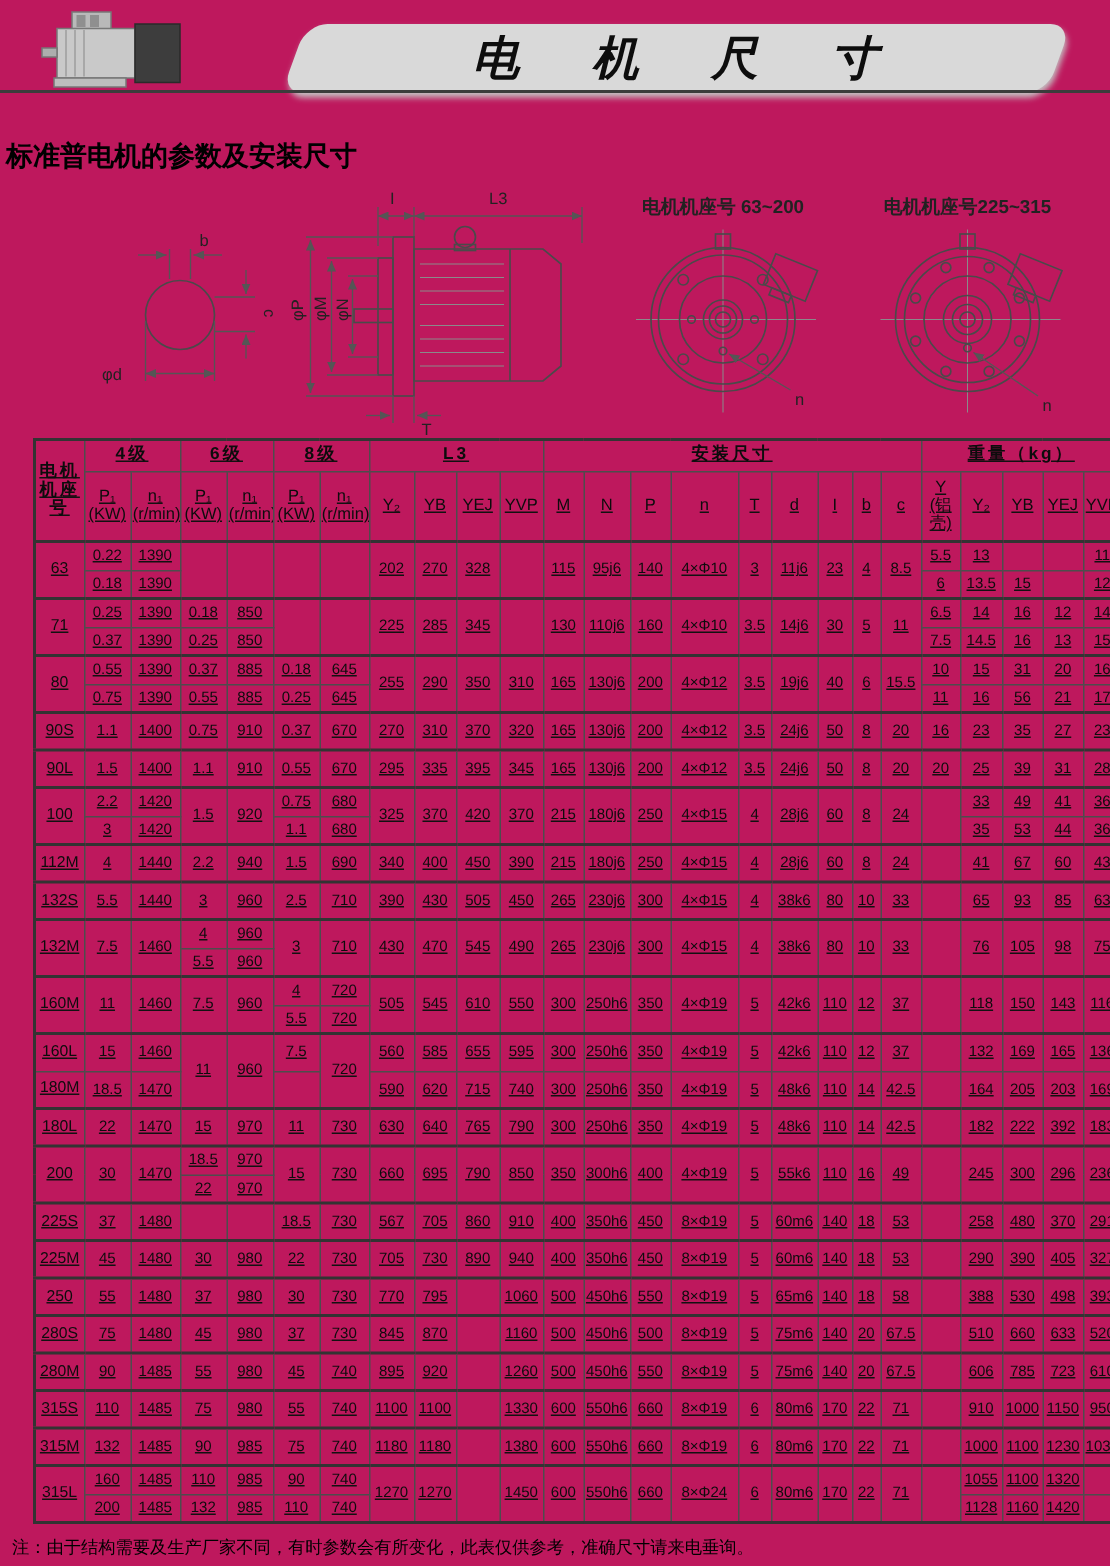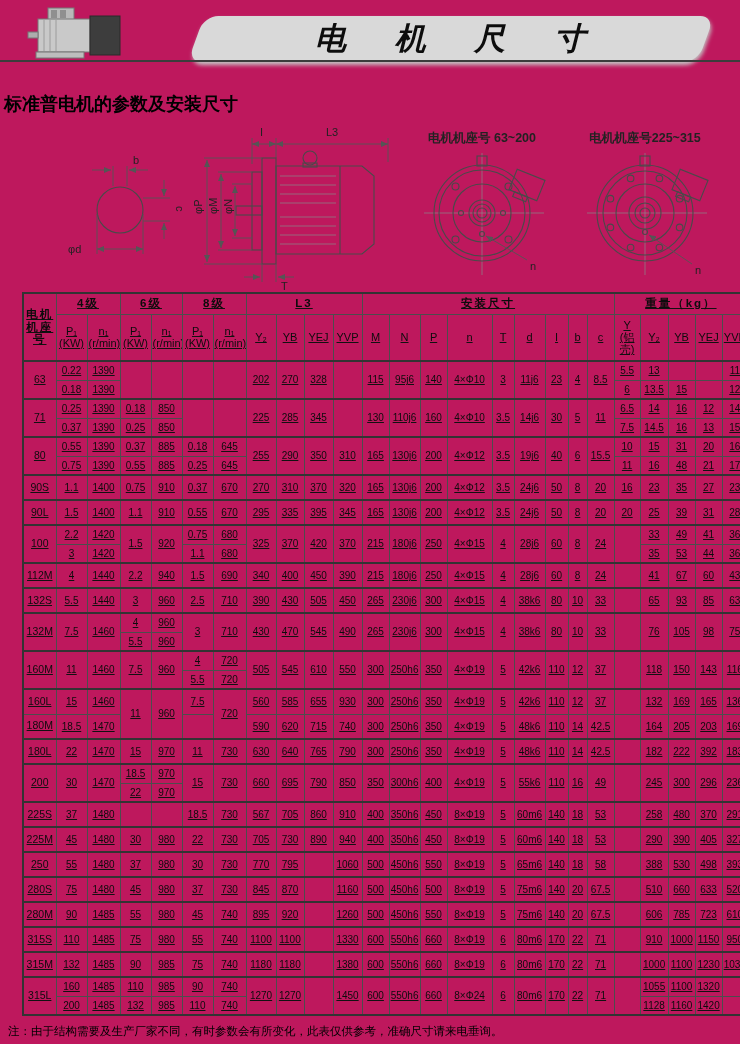--- a/index.html
+++ b/index.html
@@ -385,21 +385,21 @@
           </tr>
           <tr class="short">
             <td>0.75</td>
             <td>1390</td>
             <td>0.55</td>
             <td>885</td>
             <td>0.25</td>
             <td>645</td>
             <td>11</td>
             <td>16</td>
-            <td>48</td>
+            <td>56</td>
             <td>21</td>
             <td>17</td>
           </tr>
           <tr class="g tall">
             <td class="frame">90S</td>
             <td>1.1</td>
             <td>1400</td>
             <td>0.75</td>
             <td>910</td>
             <td>0.37</td>
@@ -607,21 +607,21 @@
             <td class="frame">160L</td>
             <td>15</td>
             <td>1460</td>
             <td rowspan="2">11</td>
             <td rowspan="2">960</td>
             <td>7.5</td>
             <td rowspan="2">720</td>
             <td>560</td>
             <td>585</td>
             <td>655</td>
-            <td>930</td>
+            <td>595</td>
             <td>300</td>
             <td>250h6</td>
             <td>350</td>
             <td>4×Φ19</td>
             <td>5</td>
             <td>42k6</td>
             <td>110</td>
             <td>12</td>
             <td>37</td>
             <td></td>

